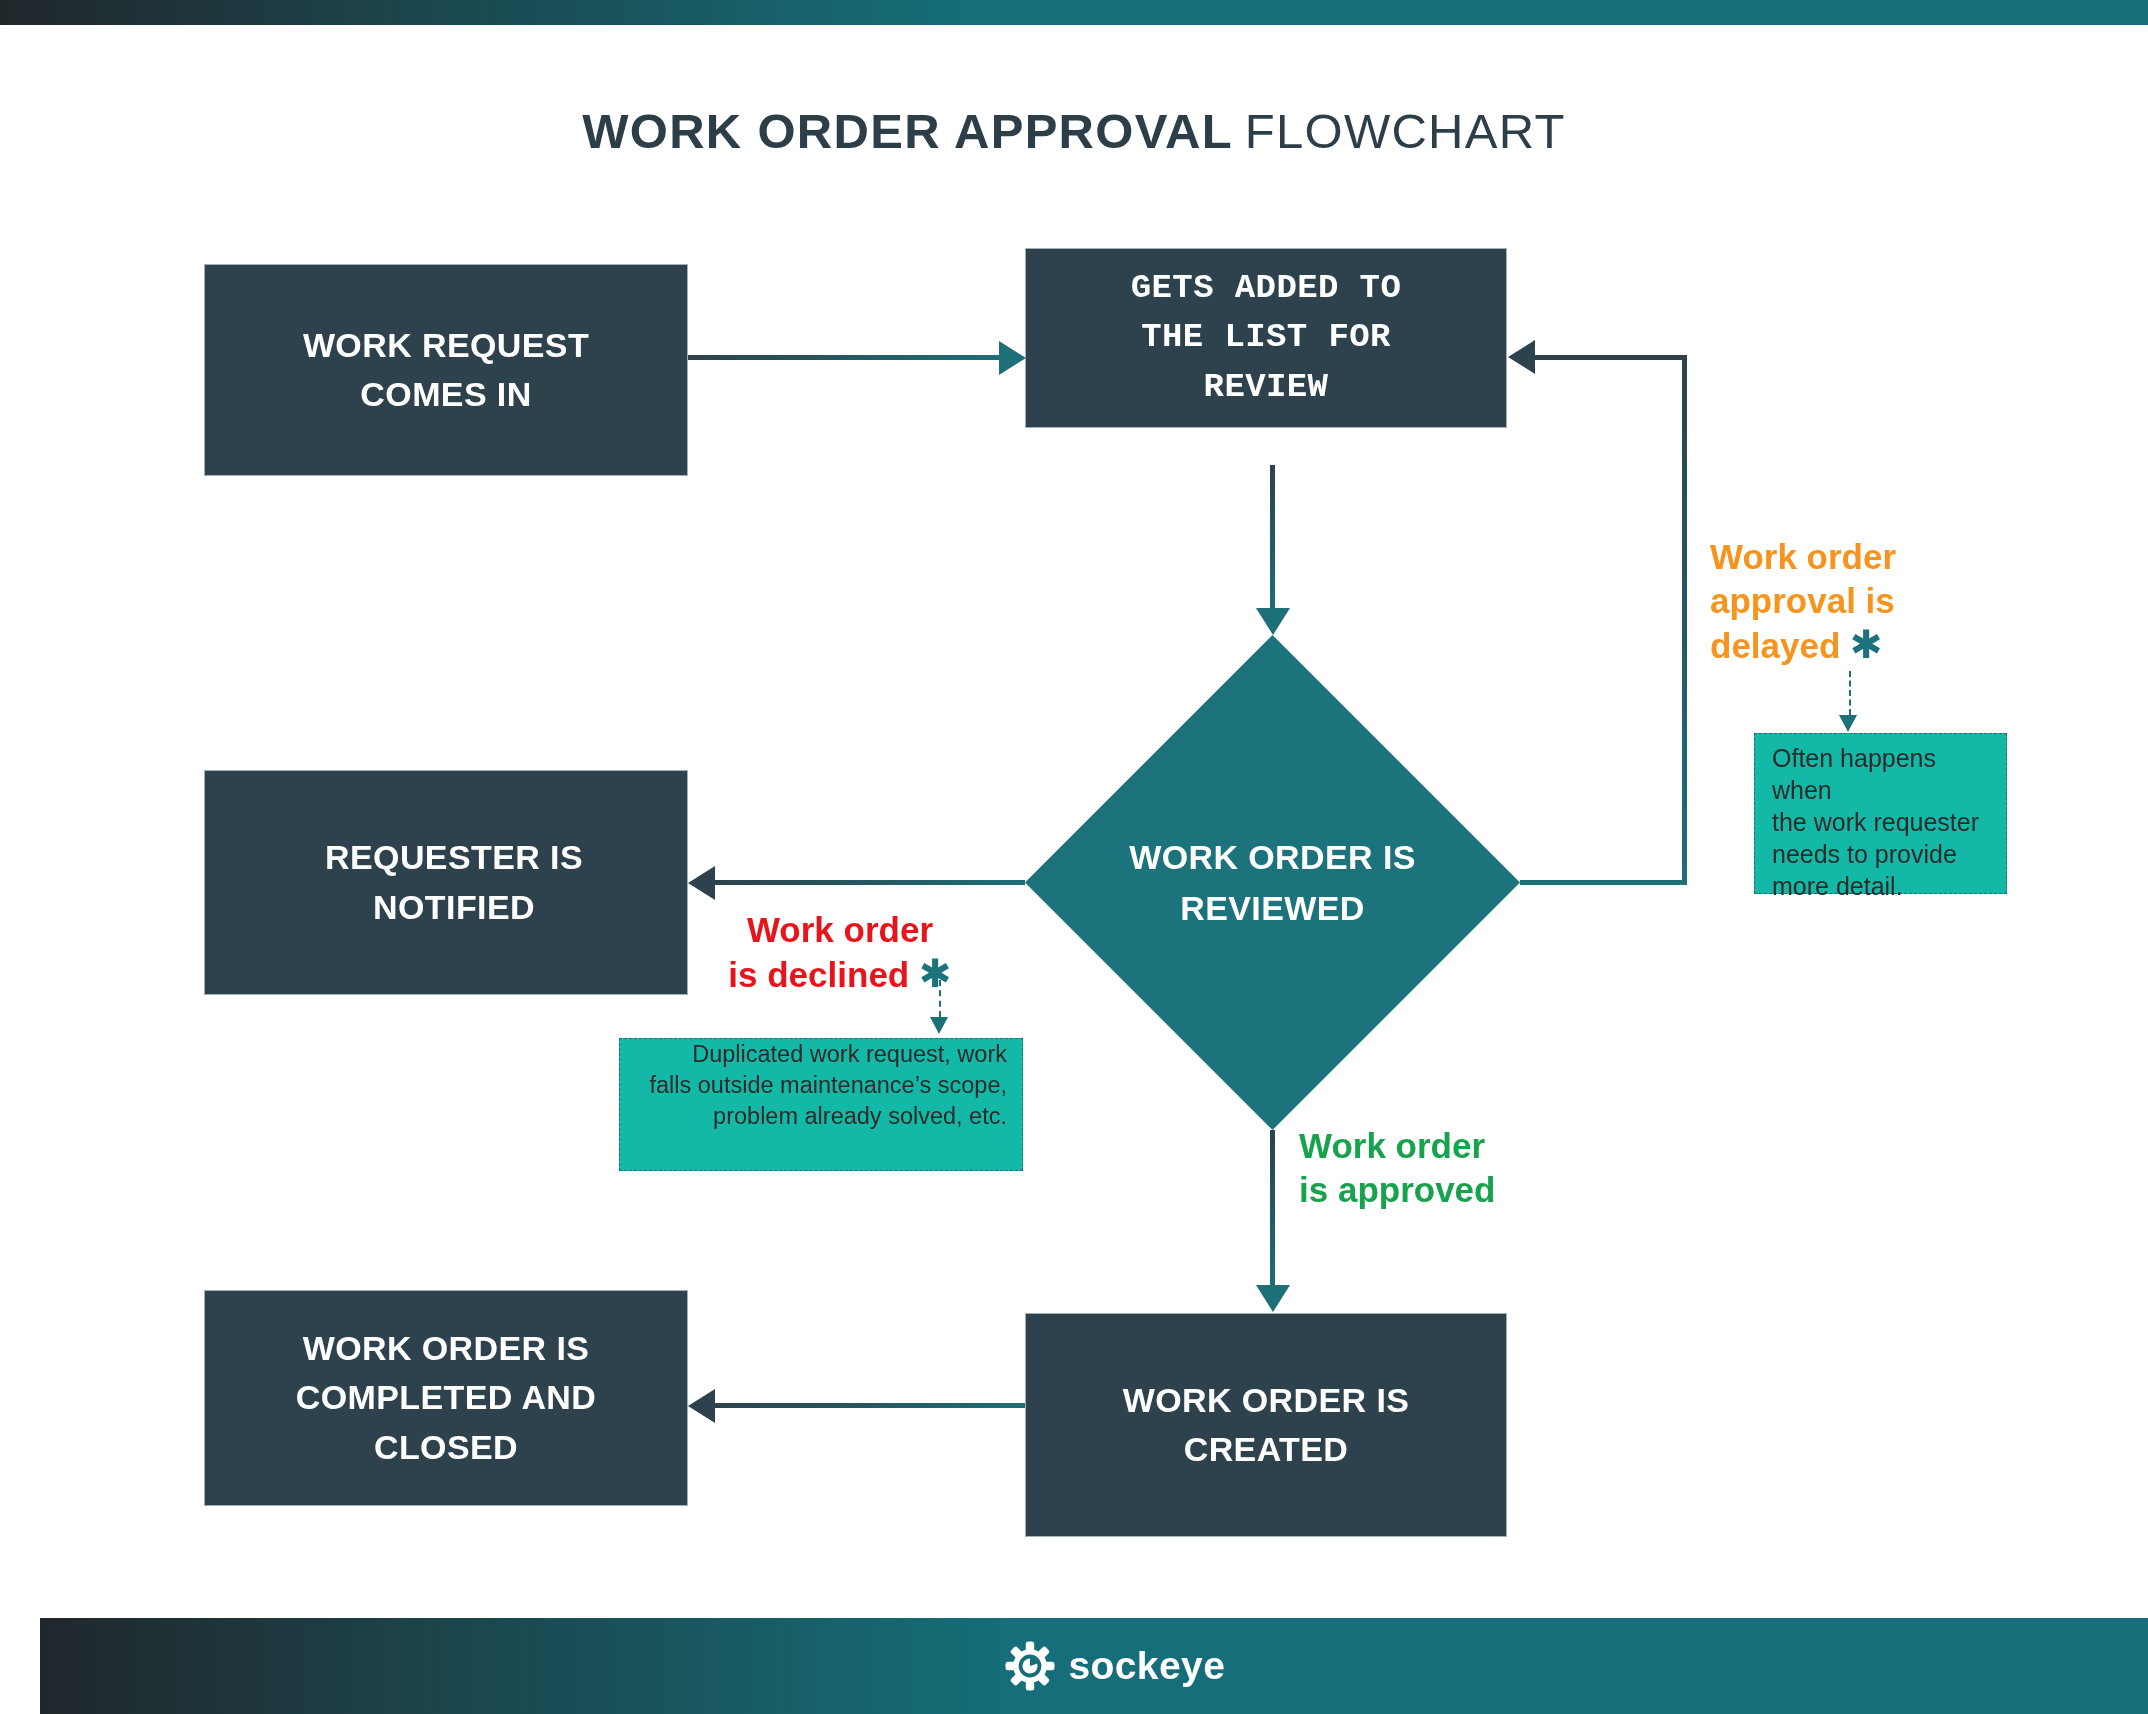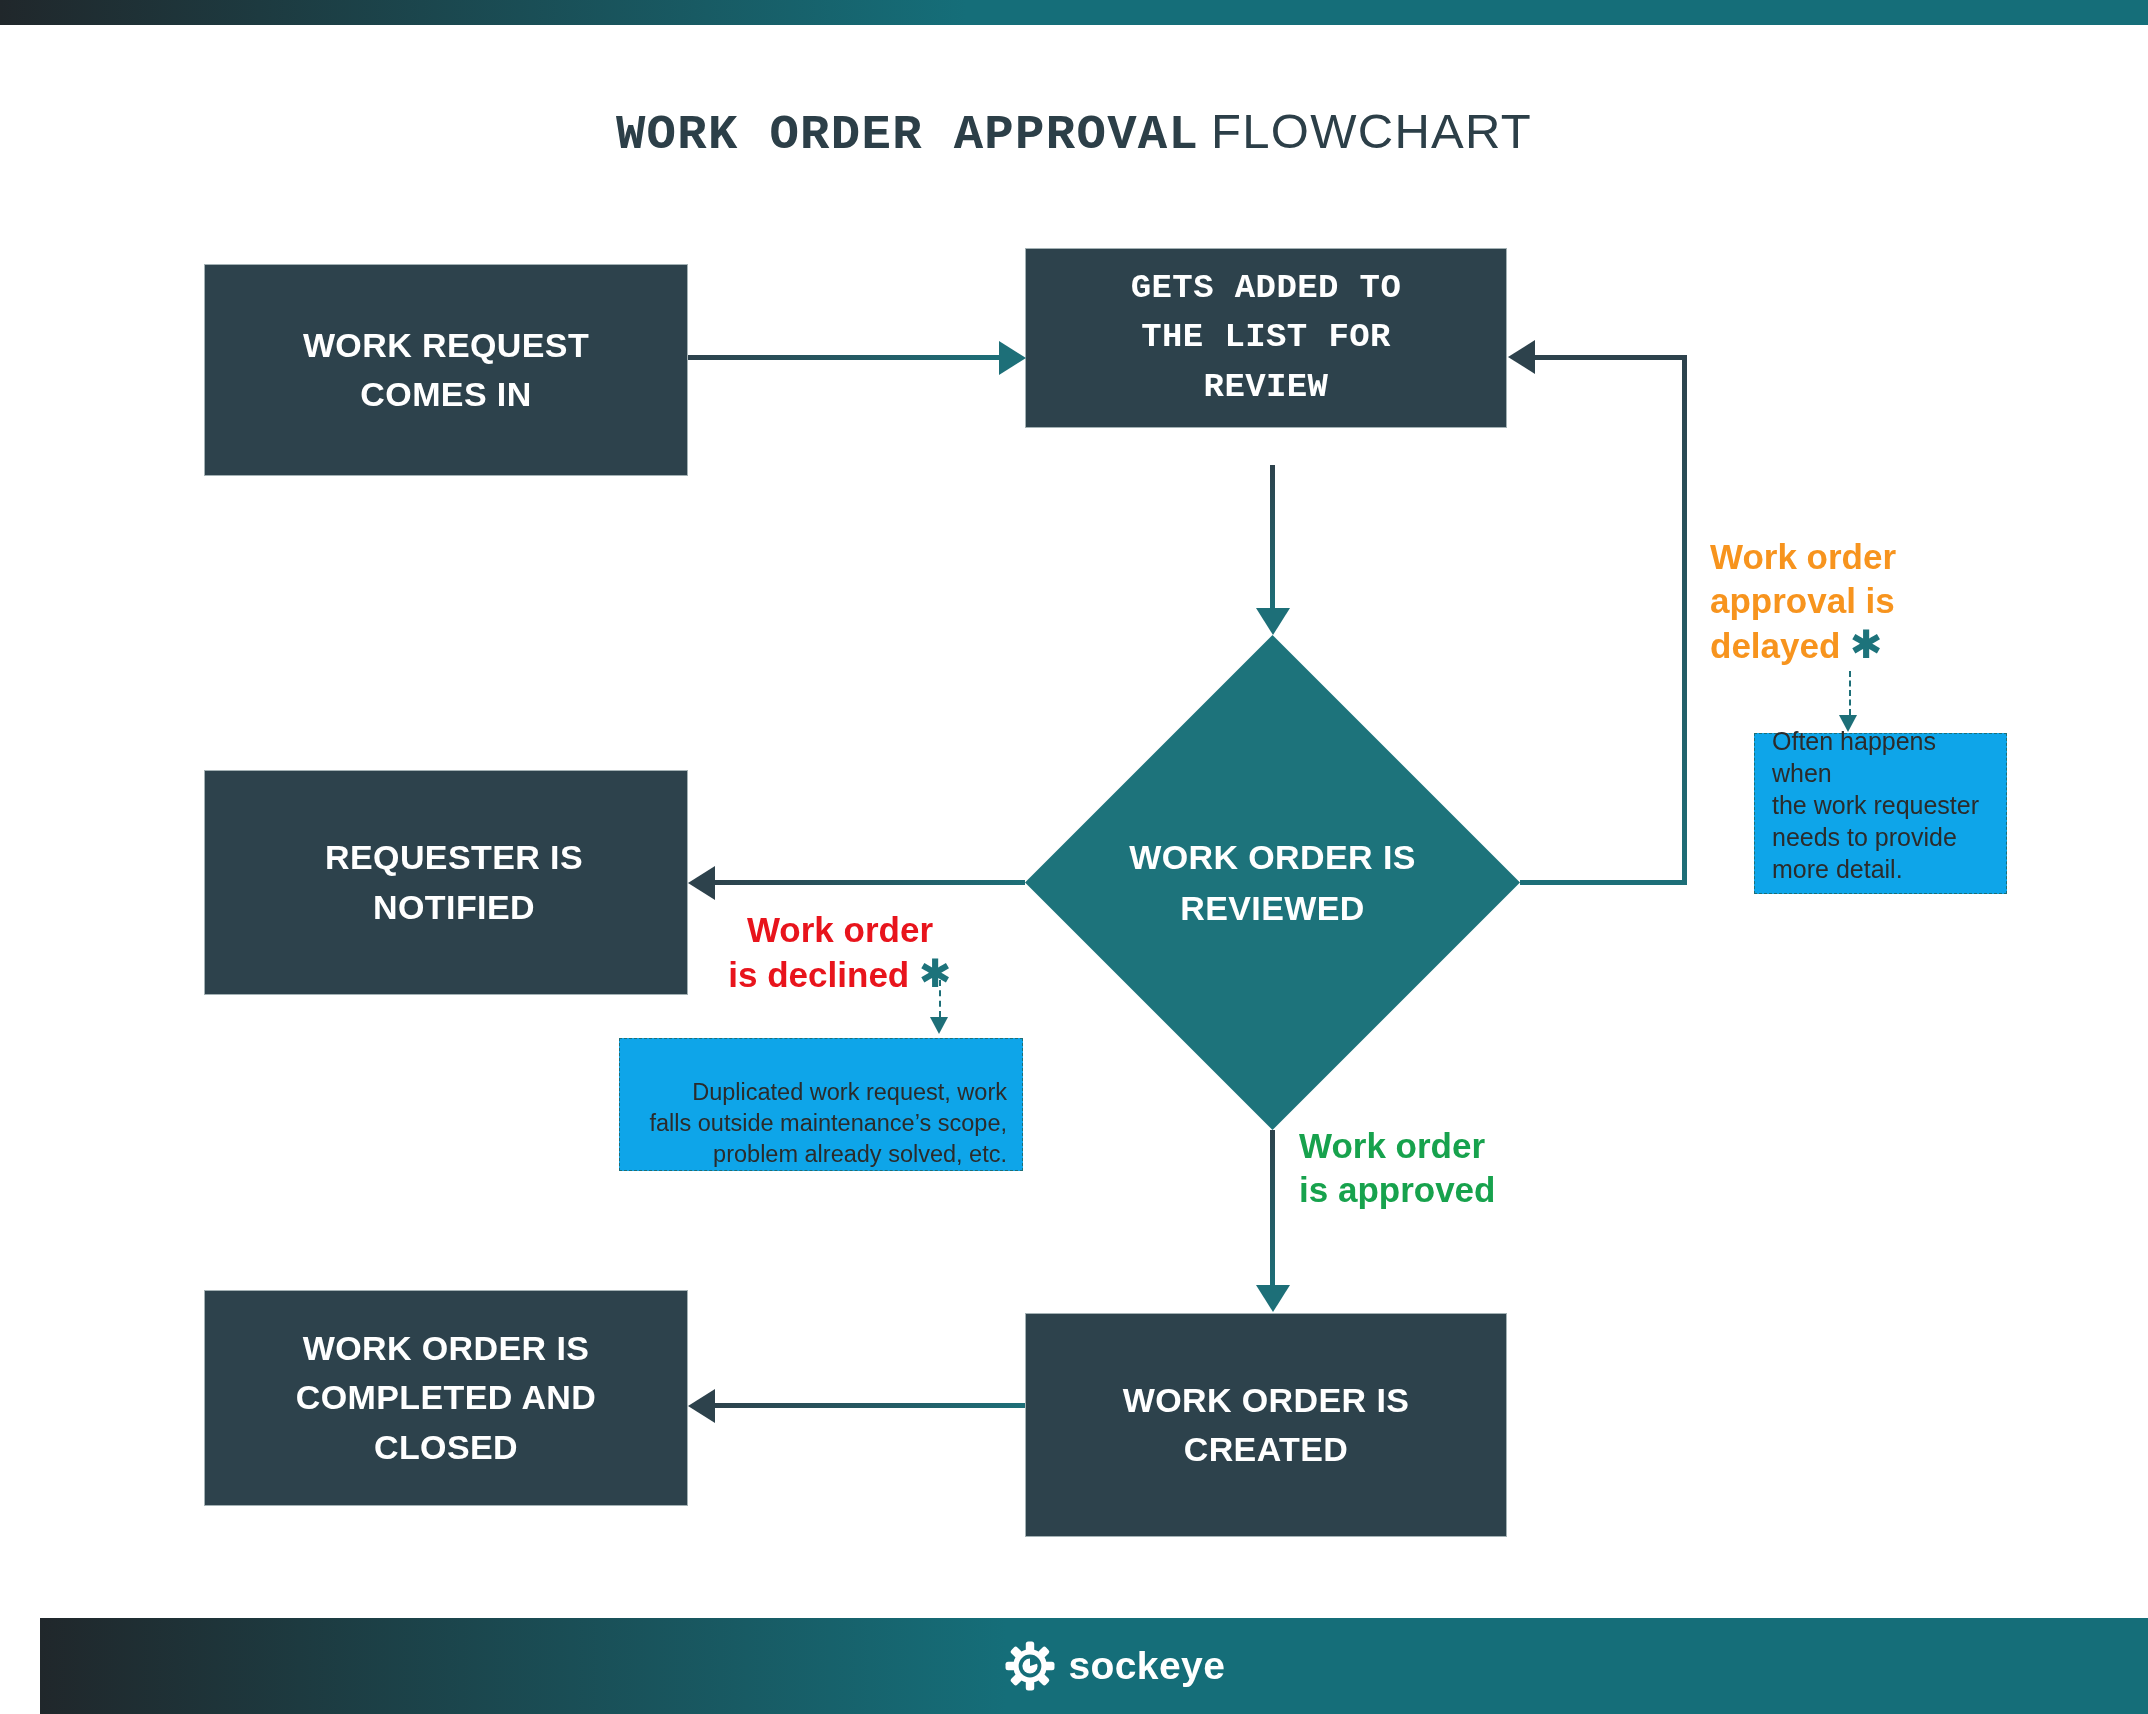--- a/index.html
+++ b/index.html
@@ -17,21 +17,21 @@
     background:linear-gradient(90deg,var(--bar-dark,#20272b) 0%,var(--bar-teal,#156e79) 45%,var(--bar-teal,#156e79) 100%);
     display:flex;align-items:center;justify-content:center;margin-left:40px;
   }
   .brand{display:flex;align-items:center;gap:11.7px;}
   .brand-text{color:#ffffff;font-size:39px;font-weight:700;letter-spacing:0.4px;}
   
   .title{
     position:absolute;left:0;top:103px;width:2148px;text-align:center;
     font-size:49px;color:var(--title,#2c3f48);letter-spacing:1.3px;
   }
-  .title .bold{font-weight:700;font-family:Liberation Mono, monospace;}
+  .title .bold{font-weight:700;}
   .title .light{font-weight:400;margin-left:11.7px;}
   
   .node{
     position:absolute;background:var(--dark,#2d424c);
     border:1.7px solid rgba(185,196,199,0.85);box-sizing:border-box;
     display:flex;align-items:center;justify-content:center;text-align:center;
     color:#ffffff;font-size:34px;font-weight:700;line-height:1.45;letter-spacing:0.4px;
   }
   .node-request  {left:204px; top:264px; width:484px;height:212px;}
   .node-added    {left:1025px;top:248px; width:482px;height:180px;font-family:Liberation Mono, monospace;}
@@ -61,22 +61,22 @@
   .dash-arrow{position:absolute;width:0;height:0;border-left:9.2px solid transparent;border-right:9.2px solid transparent;border-top:17px solid var(--teal-line,#1d6f78);}
   
   .side-label{position:absolute;font-size:35px;font-weight:600;line-height:44px;}
   .label-delayed{left:1710px;top:535px;color:var(--orange,#f7941e);}
   .label-declined{left:714px;top:908px;width:252px;text-align:center;color:var(--red,#e8141c);}
   .label-approved{left:1299px;top:1124px;color:var(--green,#17a24d);}
   .asterisk{color:var(--teal,#1d737b);font-weight:700;font-size:39px;font-family:"DejaVu Sans","Liberation Sans",sans-serif;}
   
   .note{
     position:absolute;border:1.7px dashed var(--teal-line,#2e8691);box-sizing:border-box;
-    color:var(--note-text,#2b2b2b);background:#0ea5e9;
-    display:flex;align-items:flex-end;
+    color:var(--note-text,#2b2b2b);background:#14b8a6;
+    display:flex;align-items:flex-start;
   }
   .note-delayed{left:1754px;top:733px;width:253px;height:161px;padding:8.4px 17px;font-size:25px;line-height:32px;text-align:left;}
   .note-declined{left:619px;top:1038px;width:404px;height:133px;padding:0 15px;font-size:23.5px;line-height:31px;text-align:right;justify-content:flex-end;}
   .note-inner{width:100%;}
   
   .logo-svg{display:block;}
 </style>
 </head>
 <body>
 

